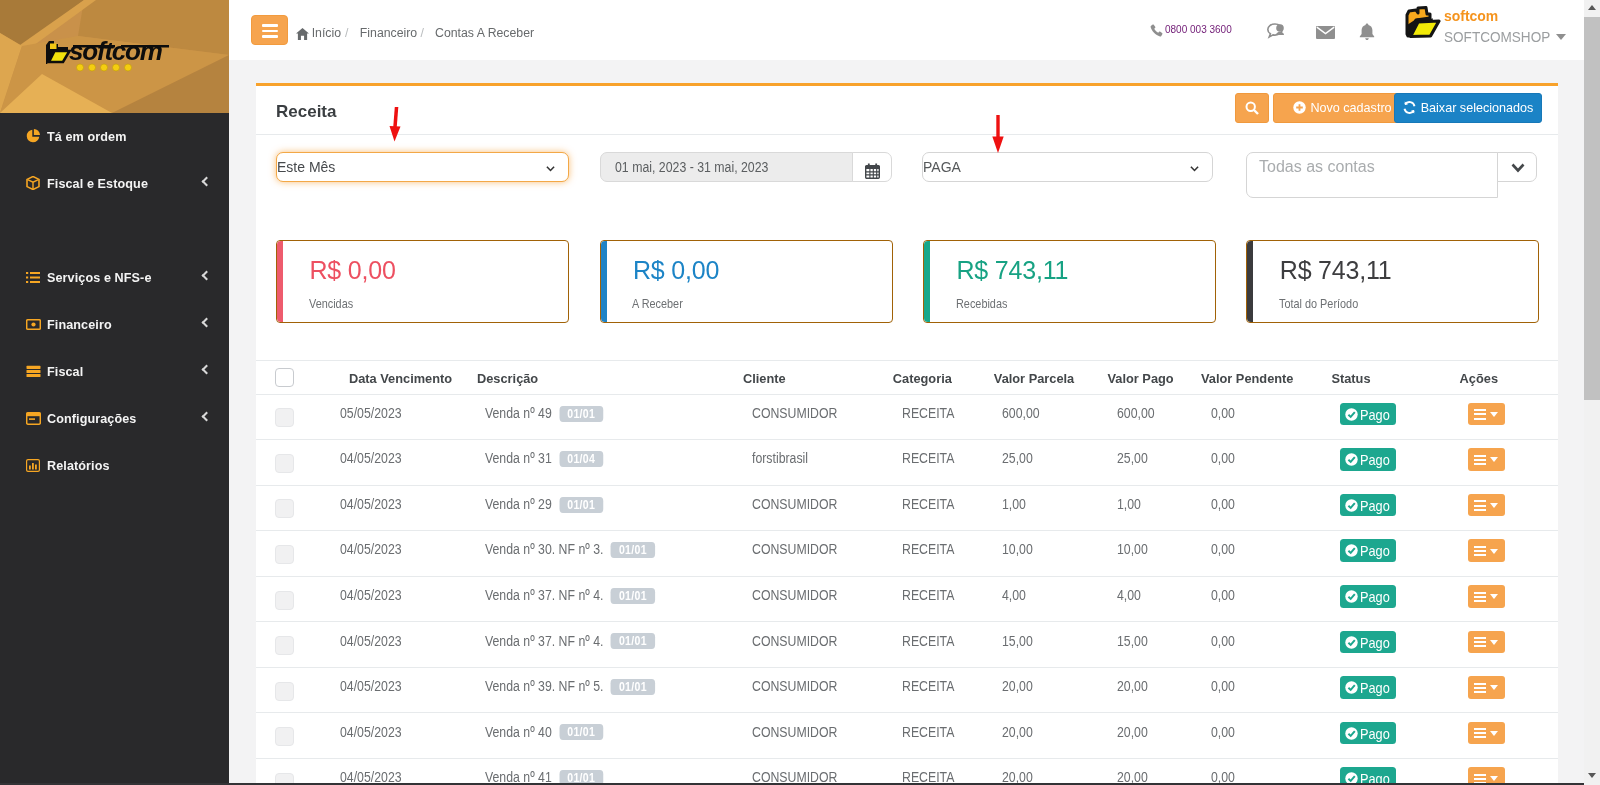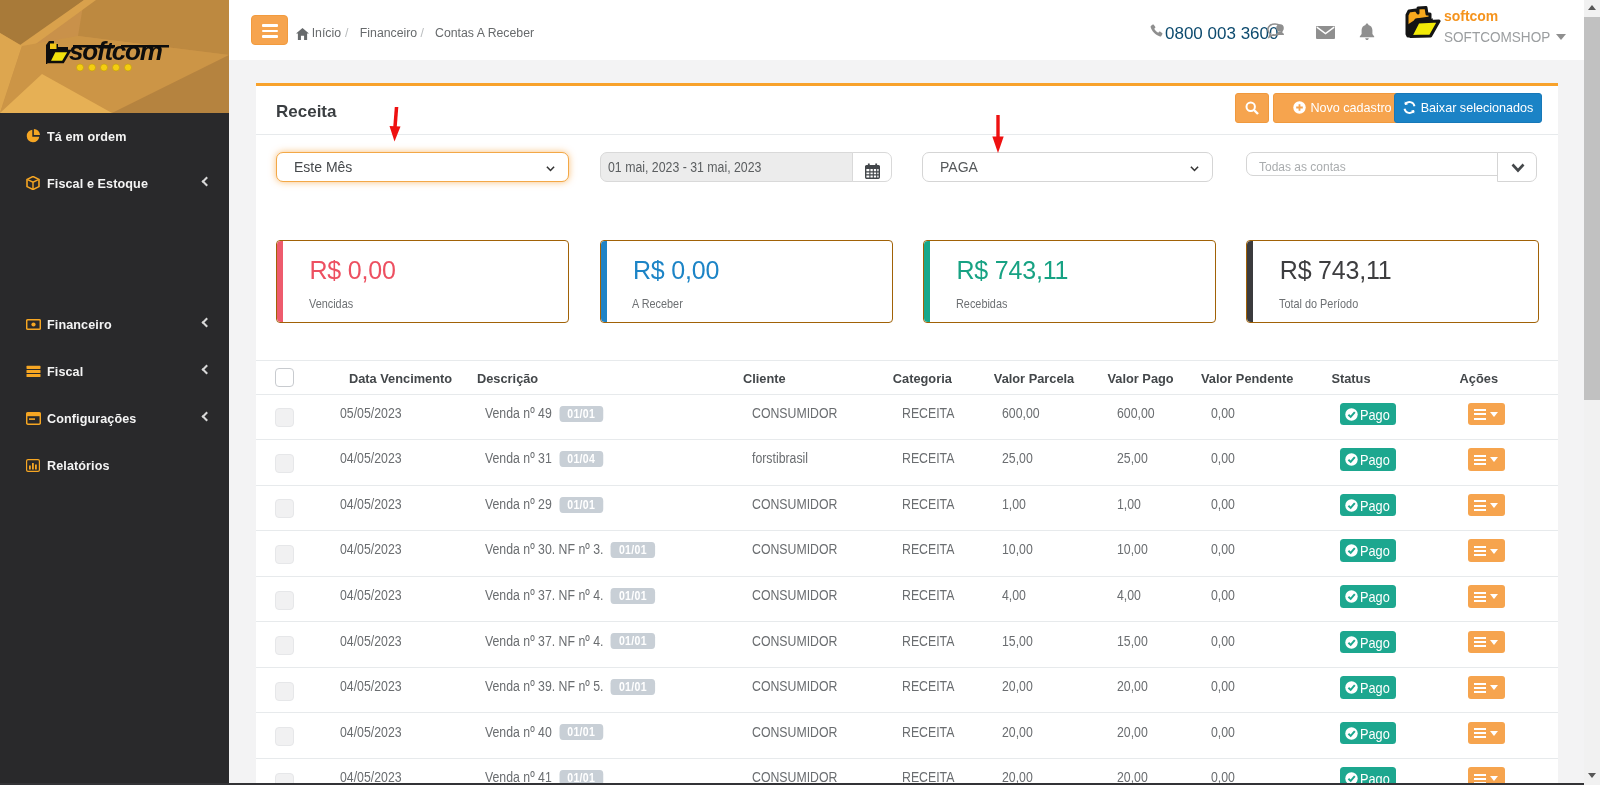--- a/index.html
+++ b/index.html
@@ -7,38 +7,38 @@
 #sidebar{position:absolute;left:0;top:0;width:229px;height:785px;background:#29292b}
 #sbhead{position:absolute;left:0;top:0;width:229px;height:113px;overflow:hidden}
 .mitem{position:absolute;left:0;width:229px;height:47px}
 .mico{position:absolute;left:26px;top:16px}
 .mtxt{position:absolute;left:47px;top:17px;font-size:12.6px;font-weight:bold;color:#f4f4f4;letter-spacing:.1px}
 .mchev{position:absolute;left:203px;top:18px;width:7px;height:7px;border-left:2px solid #d8d8d8;border-bottom:2px solid #d8d8d8;transform:rotate(45deg)}
 #topbar{position:absolute;left:229px;top:0;width:1371px;height:60px;background:#fff}
 #burger{position:absolute;left:251px;top:15px;width:37px;height:30px;background:#f6a44e;border:1px solid #f29b3e;border-radius:4px}
 .bbar{position:absolute;left:10px;width:16px;height:2.6px;background:#fff;border-radius:1px}
 .crumb{position:absolute;top:25.5px;font-size:12.3px;color:#676a6c}
-#phone{position:absolute;left:1165px;top:24px;font-size:17px;color:#0c4a6e}
+#phone{position:absolute;left:1165px;top:24px;font-size:10px;color:#701a75}
 #uname1{position:absolute;left:1444px;top:7px;font-size:15.5px;font-weight:bold;color:#f5941e;transform:scaleX(.9);transform-origin:0 0}
 #uname2{position:absolute;left:1444px;top:27.5px;font-size:15.5px;color:#9b9ea0;transform:scaleX(.875);transform-origin:0 0}
 #card{position:absolute;left:256px;top:83px;width:1302px;height:702px;background:#fff;border-top:3px solid #f8a22b}
 #rtitle{position:absolute;left:276px;top:102px;font-size:17px;font-weight:bold;color:#3a3e41}
 .btn{position:absolute;top:93px;height:30px;border-radius:3px;color:#fff;font-size:12.6px;line-height:28px;text-align:center}
 #btnsearch{left:1235px;width:34px;background:#f6a44e;border:1px solid #f0993d}
 #btnnovo{left:1273px;width:139px;background:#f6a44e;border:1px solid #f0993d}
 #btnbaixar{left:1394px;width:148px;background:#1b83c6;border:1px solid #1778b8}
 #tdiv{position:absolute;left:256px;top:134px;width:1302px;height:1px;background:#e7eaec}
-.sel{position:absolute;top:152px;height:30px;background:#fff;border:1px solid #d5d5d5;border-radius:7px;font-size:14px;color:#55585a;line-height:28px;padding-left:17px}
+.sel{position:absolute;top:152px;height:30px;background:#fff;border:1px solid #d5d5d5;border-radius:7px;font-size:14px;color:#55585a;line-height:28px;}
 #sel1{left:276px;width:293px;border:1px solid #f3a846;box-shadow:0 0 7px rgba(247,168,75,.75);color:#46494c}
 #sel3{left:922px;width:291px}
 .selchev{position:absolute;right:13px;top:11px;width:9px;height:9px}
 .cnd{display:inline-block;transform:scaleX(.88);transform-origin:0 50%}
-#datein{position:absolute;left:600px;top:152px;width:253px;height:30px;background:#ececec;border:1px solid #d9d9d9;border-radius:7px 0 0 7px;font-size:14px;color:#5b5e60;line-height:28px;padding-left:7px}
+#datein{position:absolute;left:600px;top:152px;width:253px;height:30px;background:#ececec;border:1px solid #d9d9d9;border-radius:7px 0 0 7px;font-size:14px;color:#5b5e60;line-height:28px;padding-left:14px}
 #dateaddon{position:absolute;left:852px;top:152px;width:40px;height:30px;background:#fff;border:1px solid #d9d9d9;border-radius:0 7px 7px 0}
-#acct{position:absolute;left:1246px;top:152px;width:252px;height:24px;background:#fff;border:1px solid #d5d5d5;border-radius:7px 0 0 7px;font-size:12px;color:#a9acae;line-height:28px;padding-left:12px}
+#acct{position:absolute;left:1246px;top:152px;width:252px;height:46px;background:#fff;border:1px solid #d5d5d5;border-radius:7px 0 0 7px;font-size:16px;color:#a9acae;line-height:28px;padding-left:12px}
 #acctaddon{position:absolute;left:1497px;top:152px;width:40px;height:30px;background:#fff;border:1px solid #d5d5d5;border-radius:0 7px 7px 0}
 .scard{position:absolute;top:240px;width:293px;height:83px;background:#fff;border:1px solid #a16207;border-radius:4px}
 .accent{position:absolute;left:0;top:0;width:6px;height:81px;border-radius:4px 0 0 4px}
 .sval{position:absolute;left:32.5px;top:15px;font-size:25px;letter-spacing:-0.2px;white-space:nowrap}
 .slab{position:absolute;left:31.7px;top:55.2px;font-size:12.8px;color:#6d7073;transform:scaleX(.85);transform-origin:0 0;white-space:nowrap}
 .th{position:absolute;font-size:12.8px;font-weight:bold;color:#43474a;white-space:nowrap}
 .td{position:absolute;font-size:15.2px;color:#6a6d70;transform:scaleX(.81);transform-origin:0 0;white-space:nowrap}
 .rowline{position:absolute;left:256px;width:1302px;height:1px;background:#e7eaec}
 .cb{position:absolute;left:274.5px;width:19px;height:19px;border-radius:4px}
 .cbh{background:#fff;border:1px solid #c8cbcf}
@@ -88,20 +88,34 @@
 <span class="mtxt">Tá em ordem</span>
 </div>
 <div class="mitem" style="top:160px">
 <span class="mico"><svg width="14" height="14" viewBox="0 0 14 14">
           <path d="M7 0.5 L13 3.4 L13 10.6 L7 13.5 L1 10.6 L1 3.4 Z" fill="none" stroke="#f6a623" stroke-width="1.6"></path>
           <path d="M1.6 3.7 L7 6.2 L12.4 3.7 M7 6.2 L7 13" stroke="#f6a623" stroke-width="1.4" fill="none"></path>
         </svg></span>
 <span class="mtxt">Fiscal e Estoque</span>
 <span class="mchev"></span>
 </div>
+<div class="mitem" style="top:254px">
+<span class="mico"><svg width="14" height="13" viewBox="0 0 14 13">
+          <g fill="#f6a623">
+            <rect x="0" y="1" width="2.2" height="2"></rect>
+            <rect x="4" y="1" width="10" height="2"></rect>
+            <rect x="0" y="5.5" width="2.2" height="2"></rect>
+            <rect x="4" y="5.5" width="10" height="2"></rect>
+            <rect x="0" y="10" width="2.2" height="2"></rect>
+            <rect x="4" y="10" width="10" height="2"></rect>
+          </g>
+        </svg></span>
+<span class="mtxt">Serviços e NFS-e</span>
+<span class="mchev"></span>
+</div>
 <div class="mitem" style="top:301px">
 <span class="mico"><svg width="15" height="13" viewBox="0 0 15 13">
           <rect x="0.7" y="1.7" width="13.6" height="9.6" rx="1" fill="none" stroke="#f6a623" stroke-width="1.5"></rect>
           <circle cx="7.5" cy="6.5" r="2.1" fill="#f6a623"></circle>
         </svg></span>
 <span class="mtxt">Financeiro</span>
 <span class="mchev"></span>
 </div>
 <div class="mitem" style="top:348px">
 <span class="mico"><svg width="15" height="13" viewBox="0 0 15 13">

